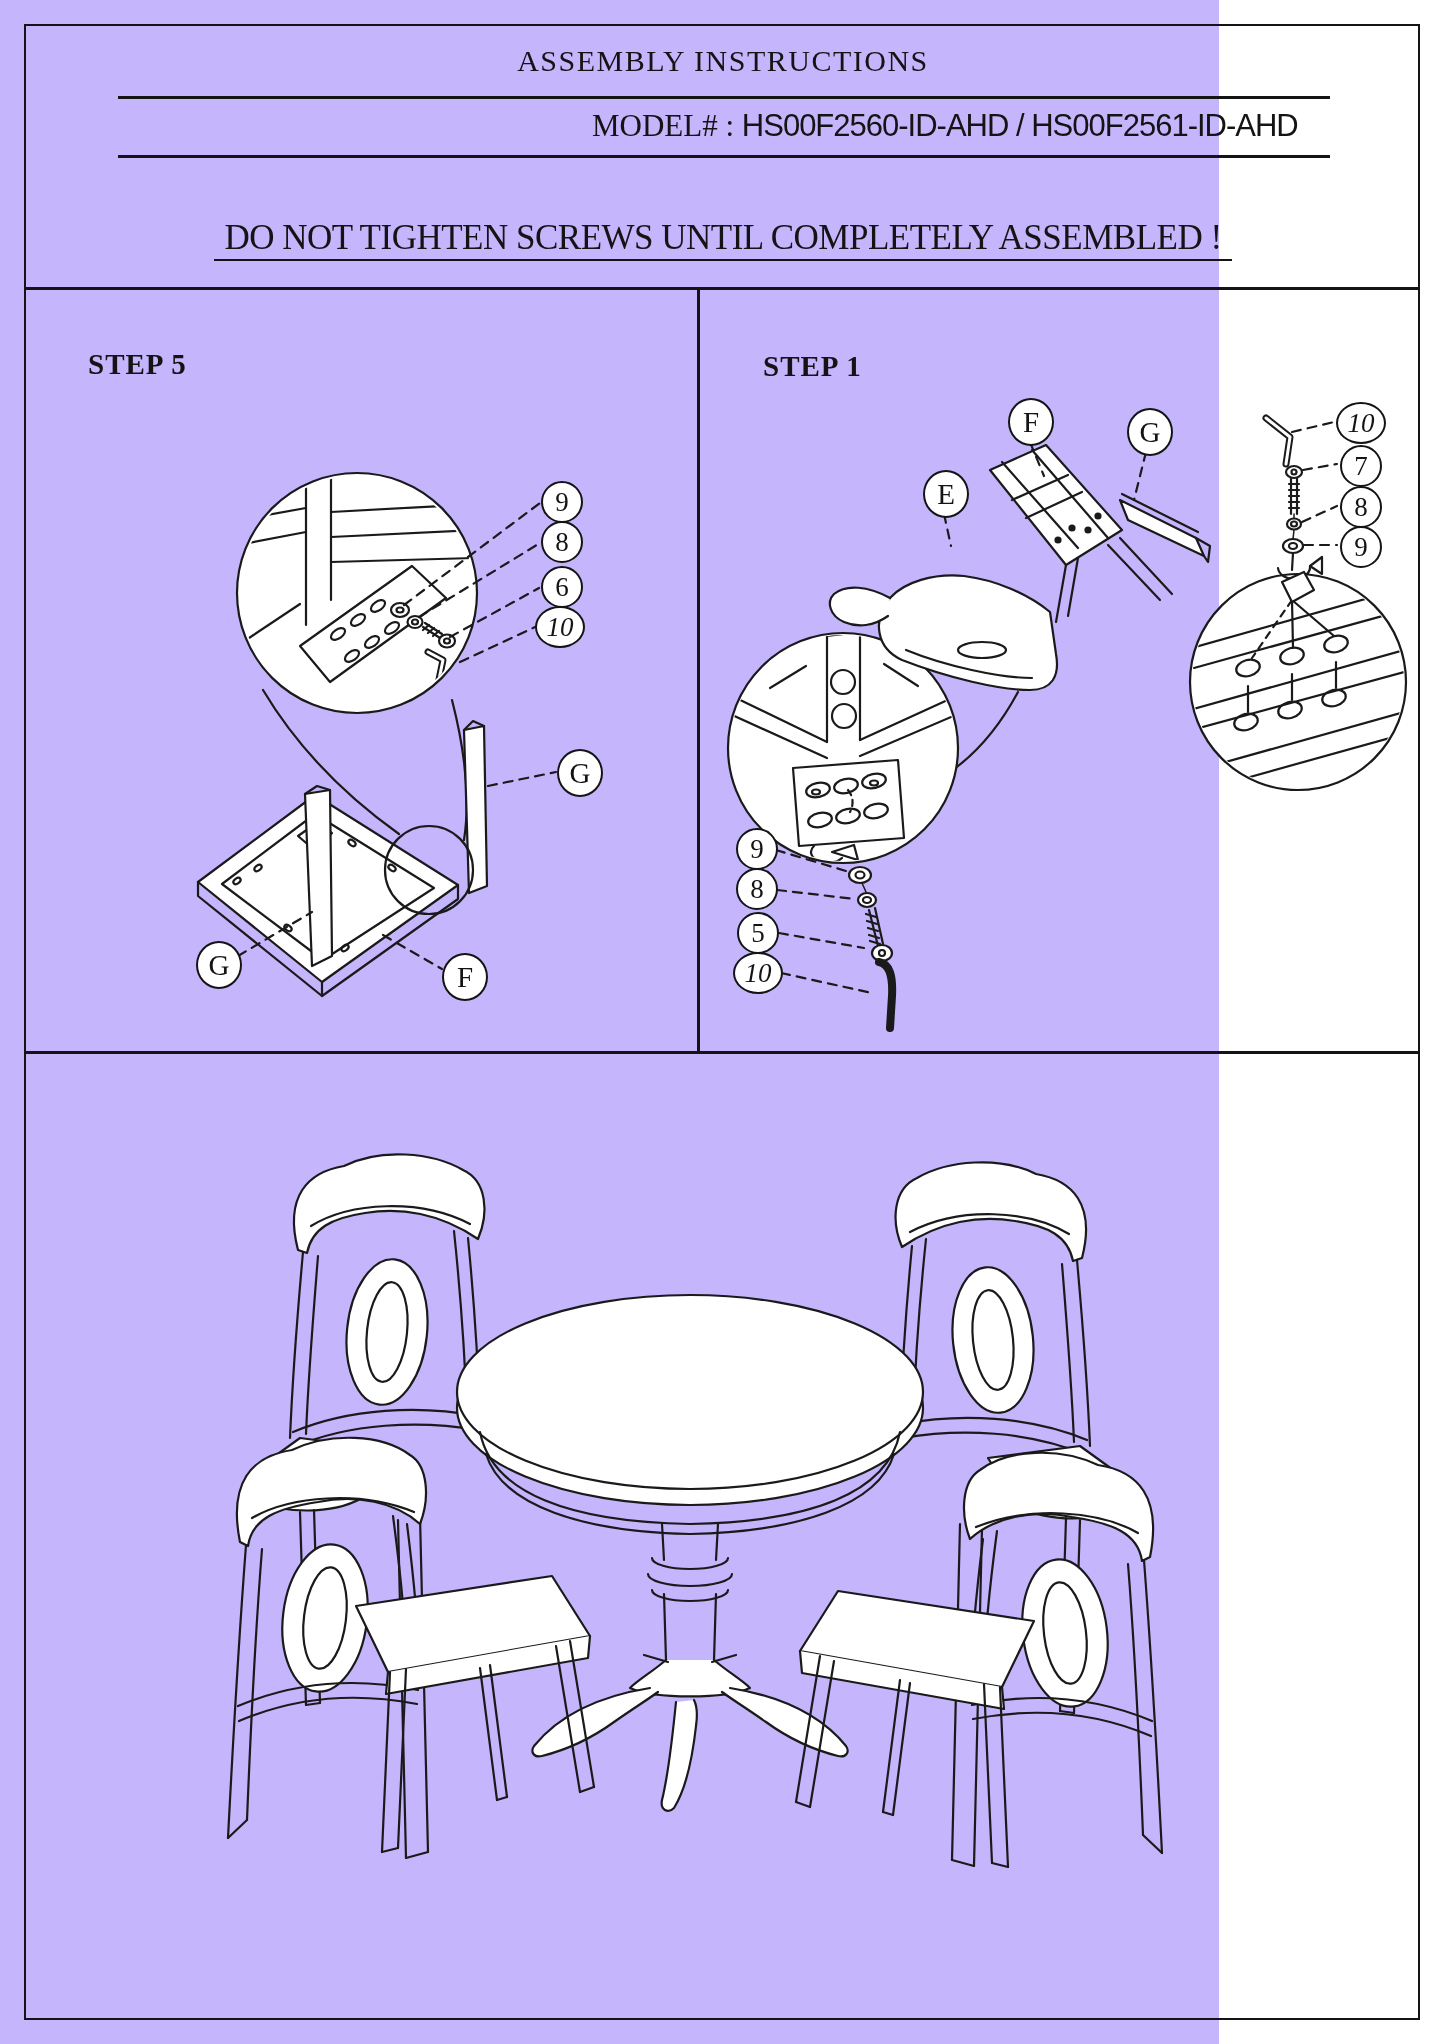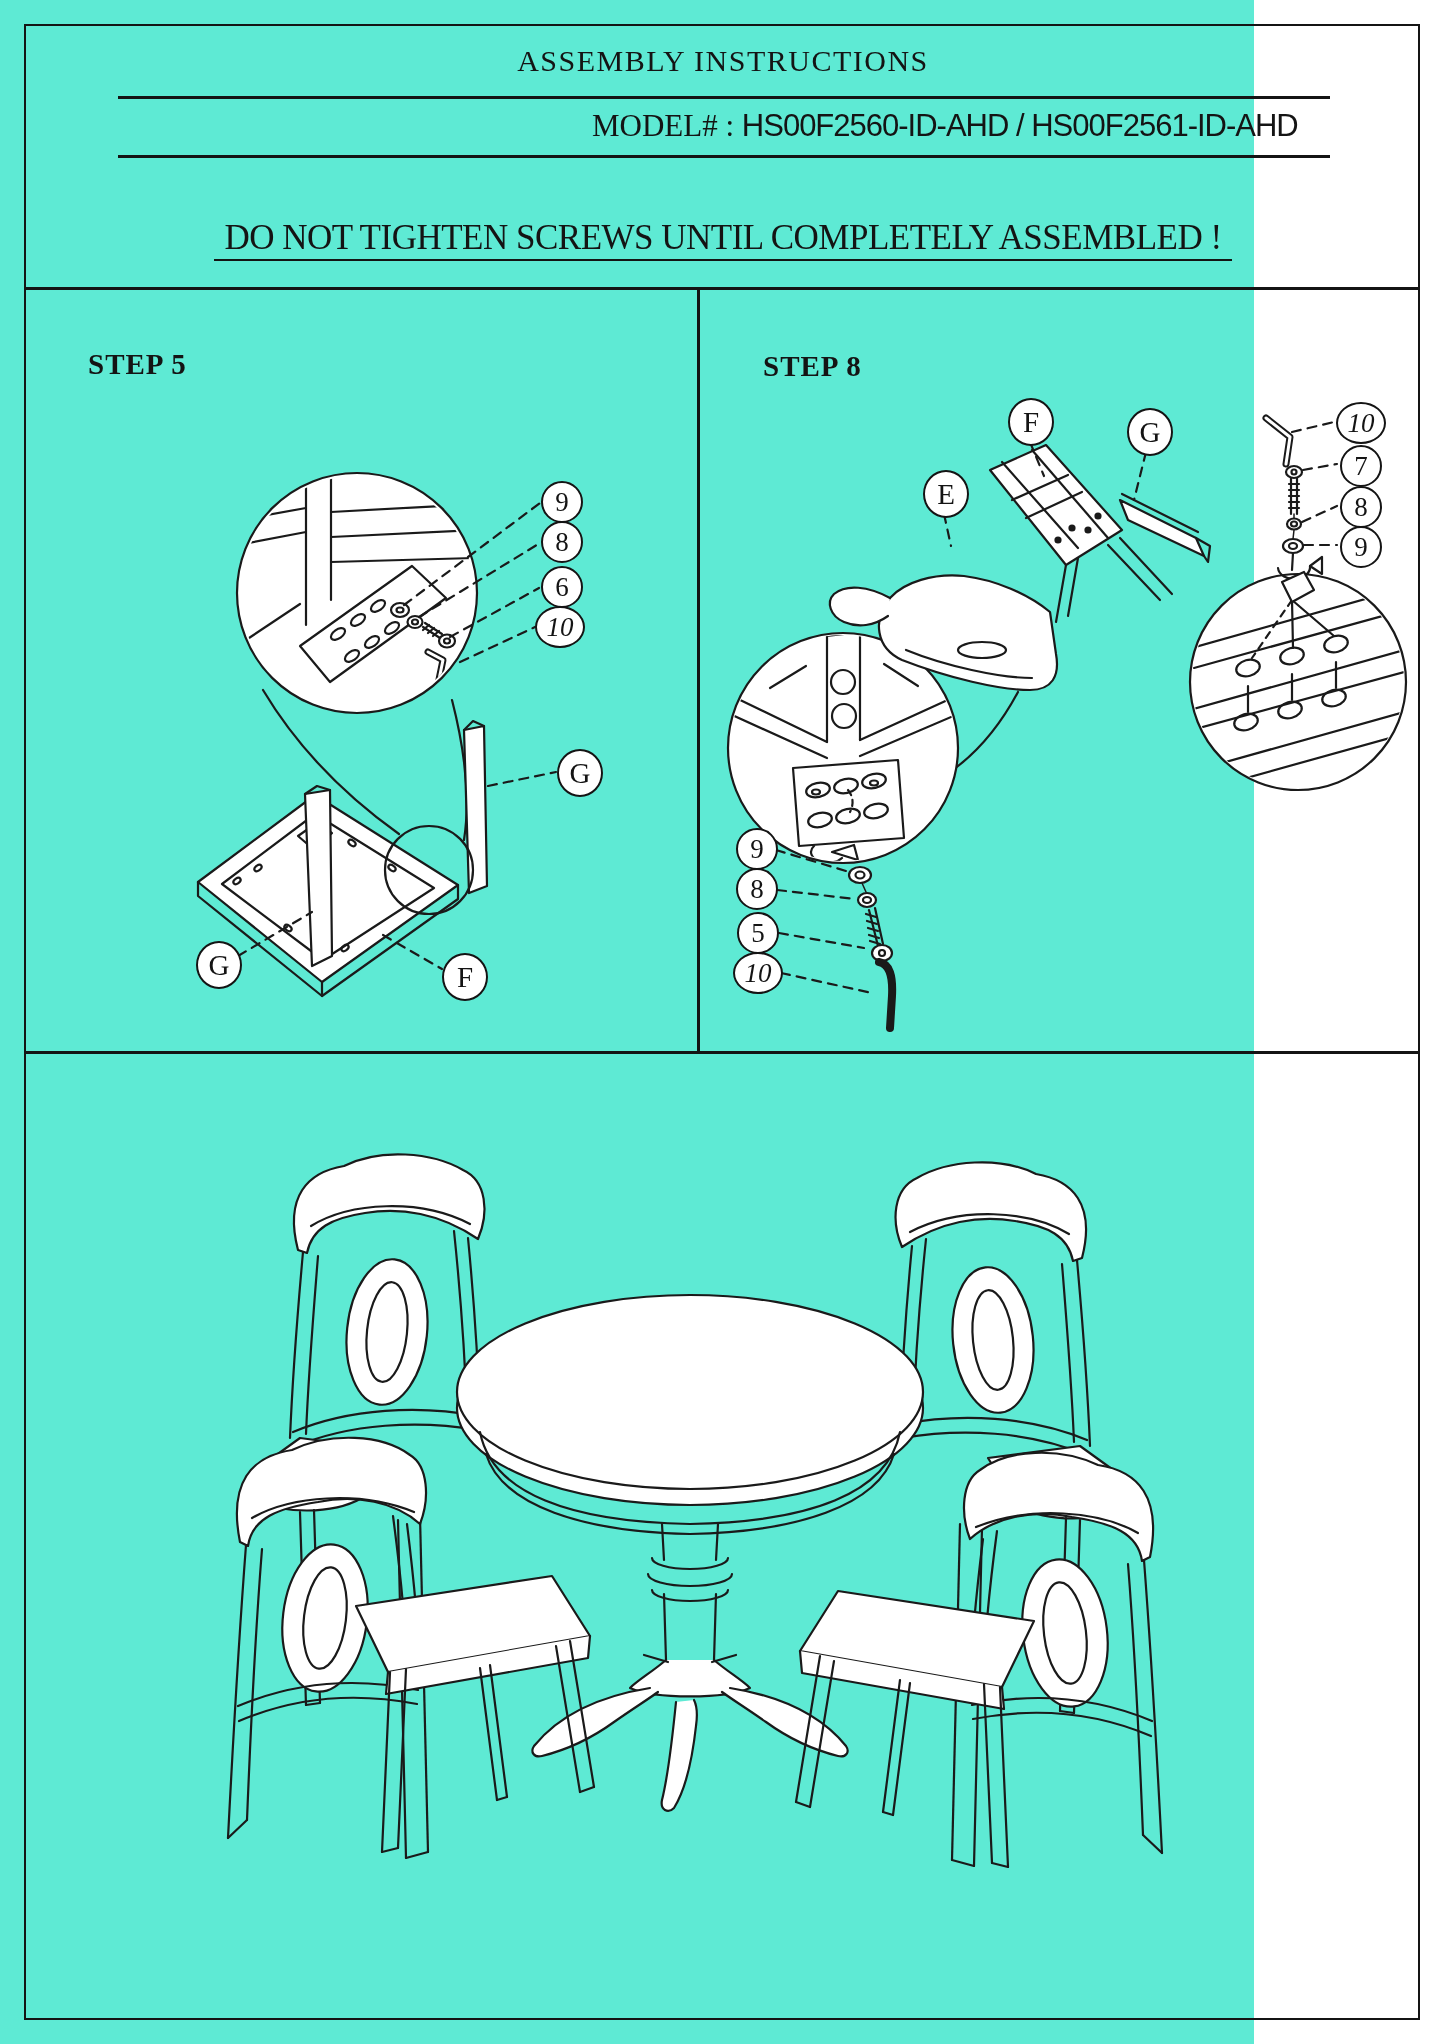--- a/index.html
+++ b/index.html
@@ -1,17 +1,17 @@
 <!DOCTYPE html>
 <html><head>
 <meta charset="utf-8">
 <style>
   html,body{margin:0;padding:0;background:#ffffff;}
   body{width:1445px;height:2044px;position:relative;font-family:"Liberation Serif",serif;color:#141414;}
-  .page{position:absolute;left:0;top:0;width:1219px;height:2044px;background:#5eead4;padding-left:35px;}
+  .page{position:absolute;left:0;top:0;width:1219px;height:2044px;background:#c4b5fd;}
   .frame{position:absolute;left:24px;top:24px;width:1392px;height:1992px;border:2.5px solid #141414;}
   .title{position:absolute;left:25px;top:44px;width:1396px;text-align:center;font-size:30px;letter-spacing:1.5px;}
   .rule{position:absolute;height:2.5px;background:#141414;}
   .model-line{position:absolute;left:592px;top:108px;font-size:31px;white-space:nowrap;}
   .model-line .num{font-family:"Liberation Sans",sans-serif;letter-spacing:-1px;text-align:center;}
   .warn{position:absolute;left:25px;width:1396px;text-align:center;font-size:35px;letter-spacing:-0.5px;}
   .warn span{display:inline-block;border-bottom:2.5px solid #141414;padding:0 10px 1px 10px;}
   .hsep{position:absolute;background:#141414;}
   .step-label{position:absolute;font-size:29px;letter-spacing:1px;font-weight:bold;}
   .callout{position:absolute;width:38px;height:38px;border:2.5px solid #141414;border-radius:50%;
@@ -138,21 +138,21 @@
   </svg>
 
   <div class="callout" style="left:541px;top:481px;">9</div>
   <div class="callout" style="left:541px;top:521px;">8</div>
   <div class="callout" style="left:541px;top:566px;">6</div>
   <div class="callout wide" style="left:535px;top:606px;">10</div>
   <div class="callout lg" style="left:557px;top:749px;">G</div>
   <div class="callout lg" style="left:196px;top:941px;">G</div>
   <div class="callout lg" style="left:442px;top:953px;">F</div>
 
-  <div class="step-label" style="left:763px;top:350px;">STEP 8</div>
+  <div class="step-label" style="left:763px;top:350px;">STEP 1</div>
 
   <svg style="left:699px;top:290px;" width="720" height="760" viewBox="699 290 720 760">
     <defs>
       <clipPath id="clipS6L">
           <circle cx="843" cy="748" r="113"></circle>
         </clipPath>
       <clipPath id="clipS6R">
           <circle cx="1298" cy="682" r="106"></circle>
         </clipPath>
     </defs>

